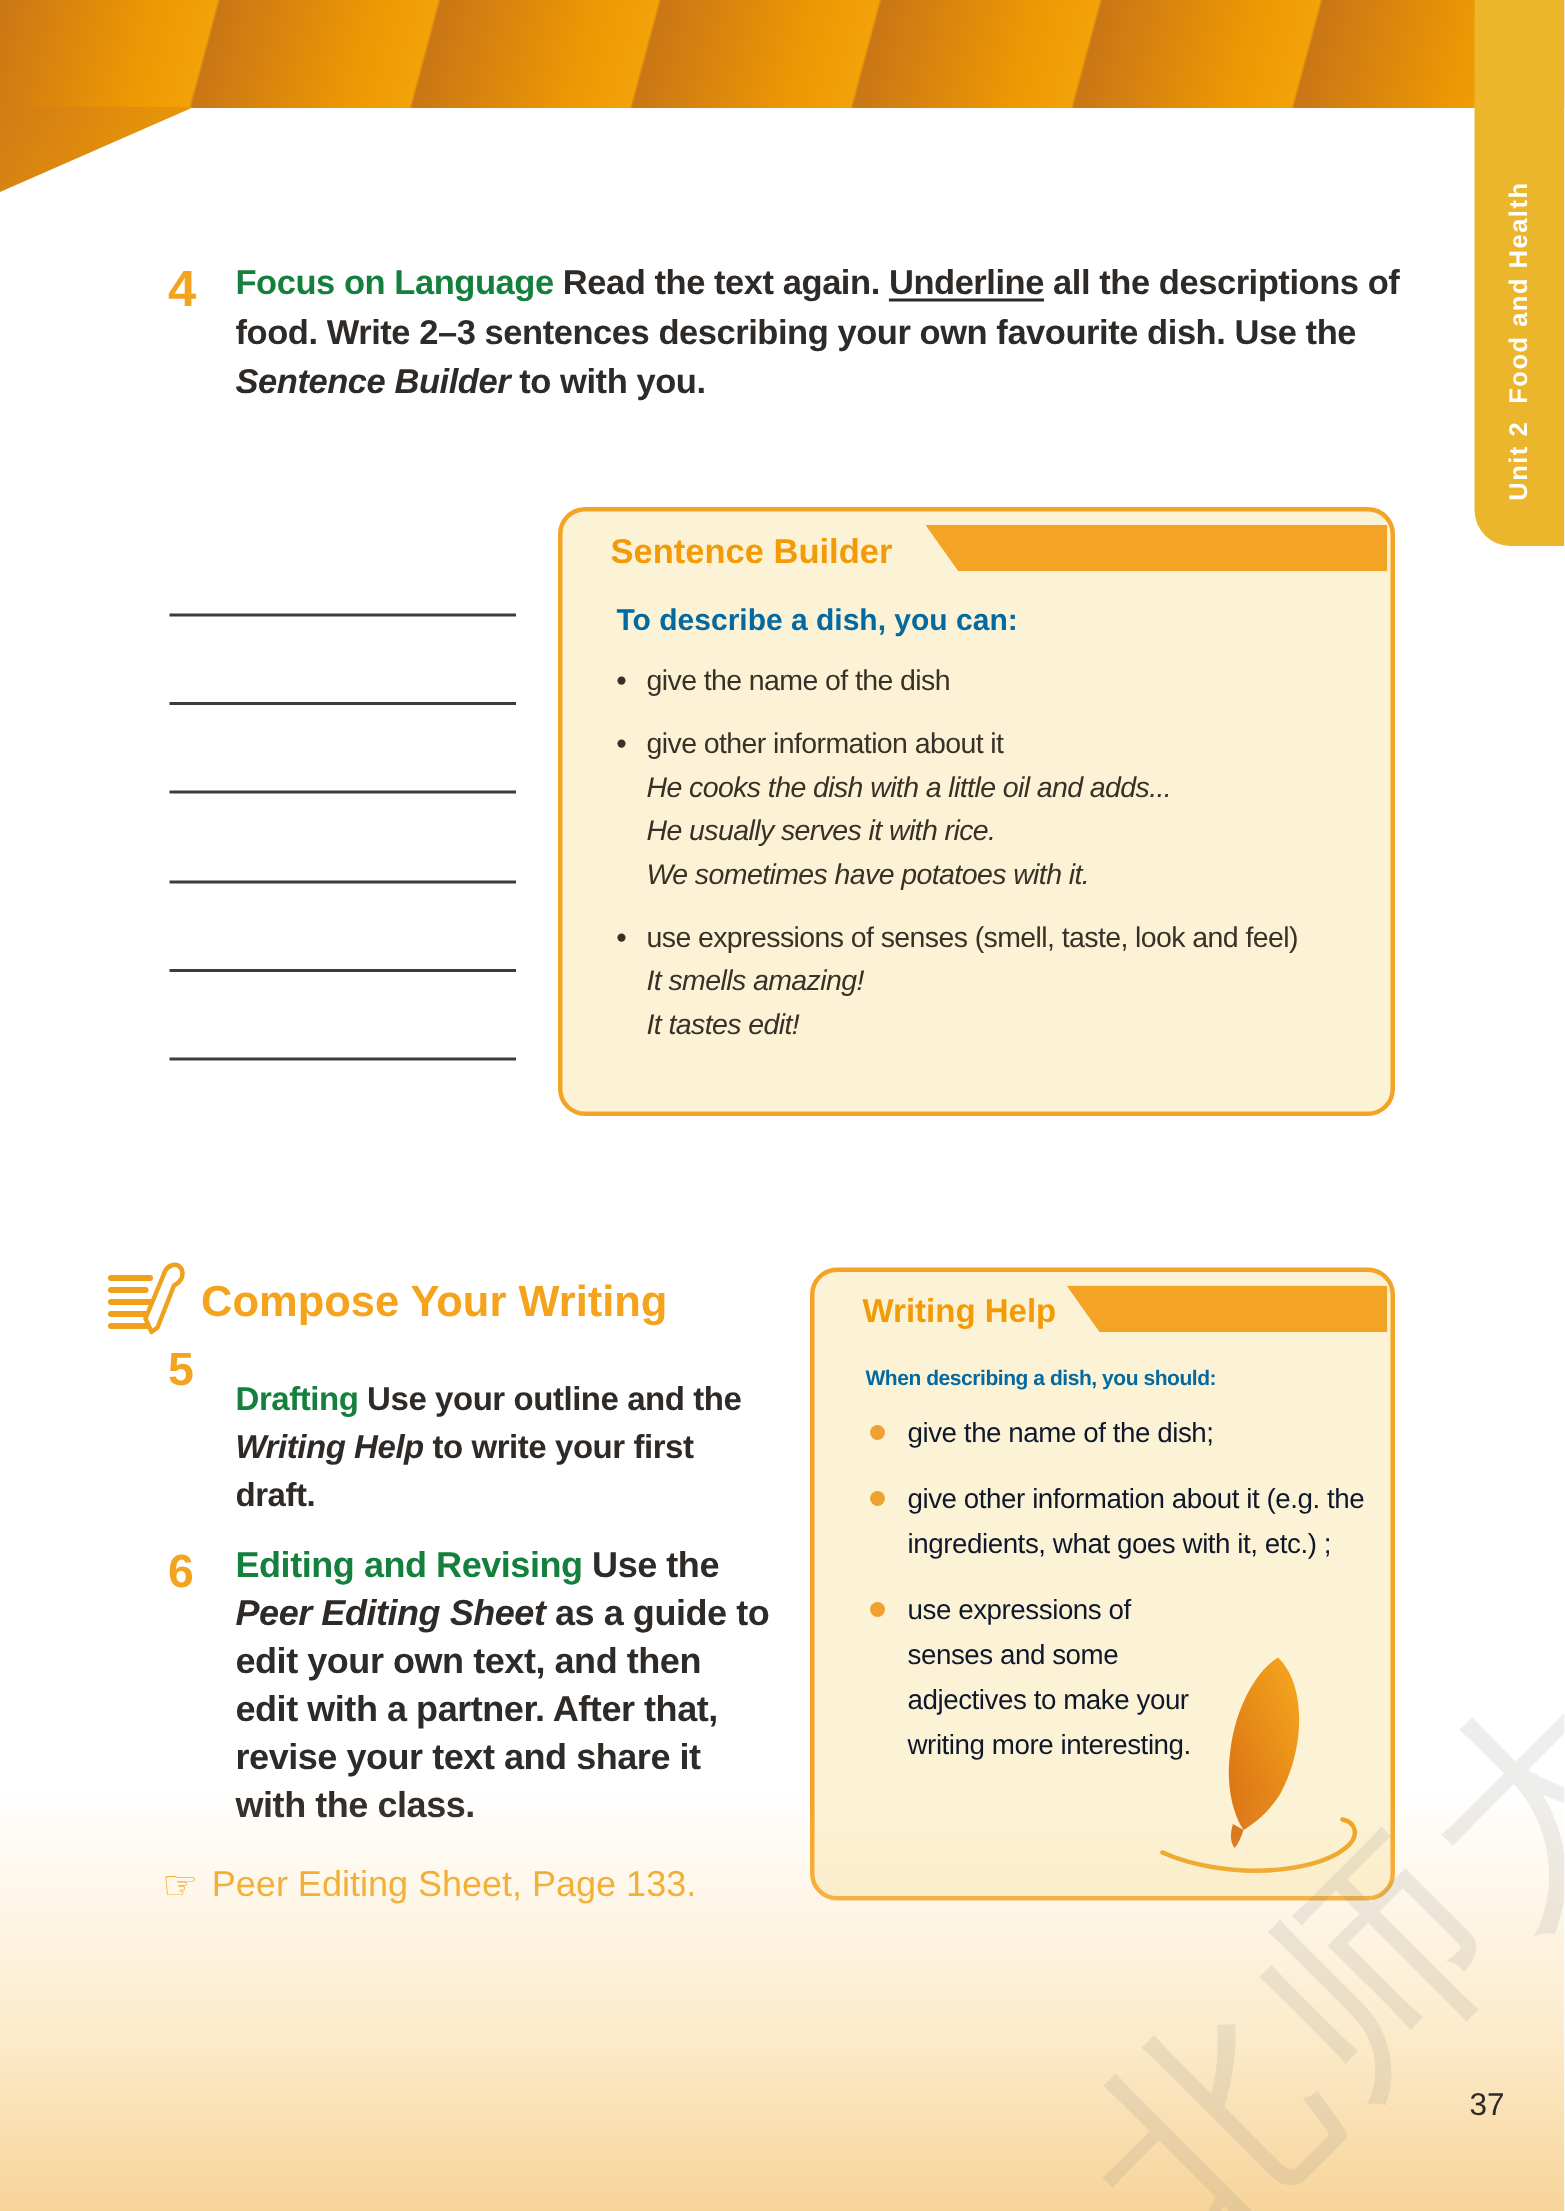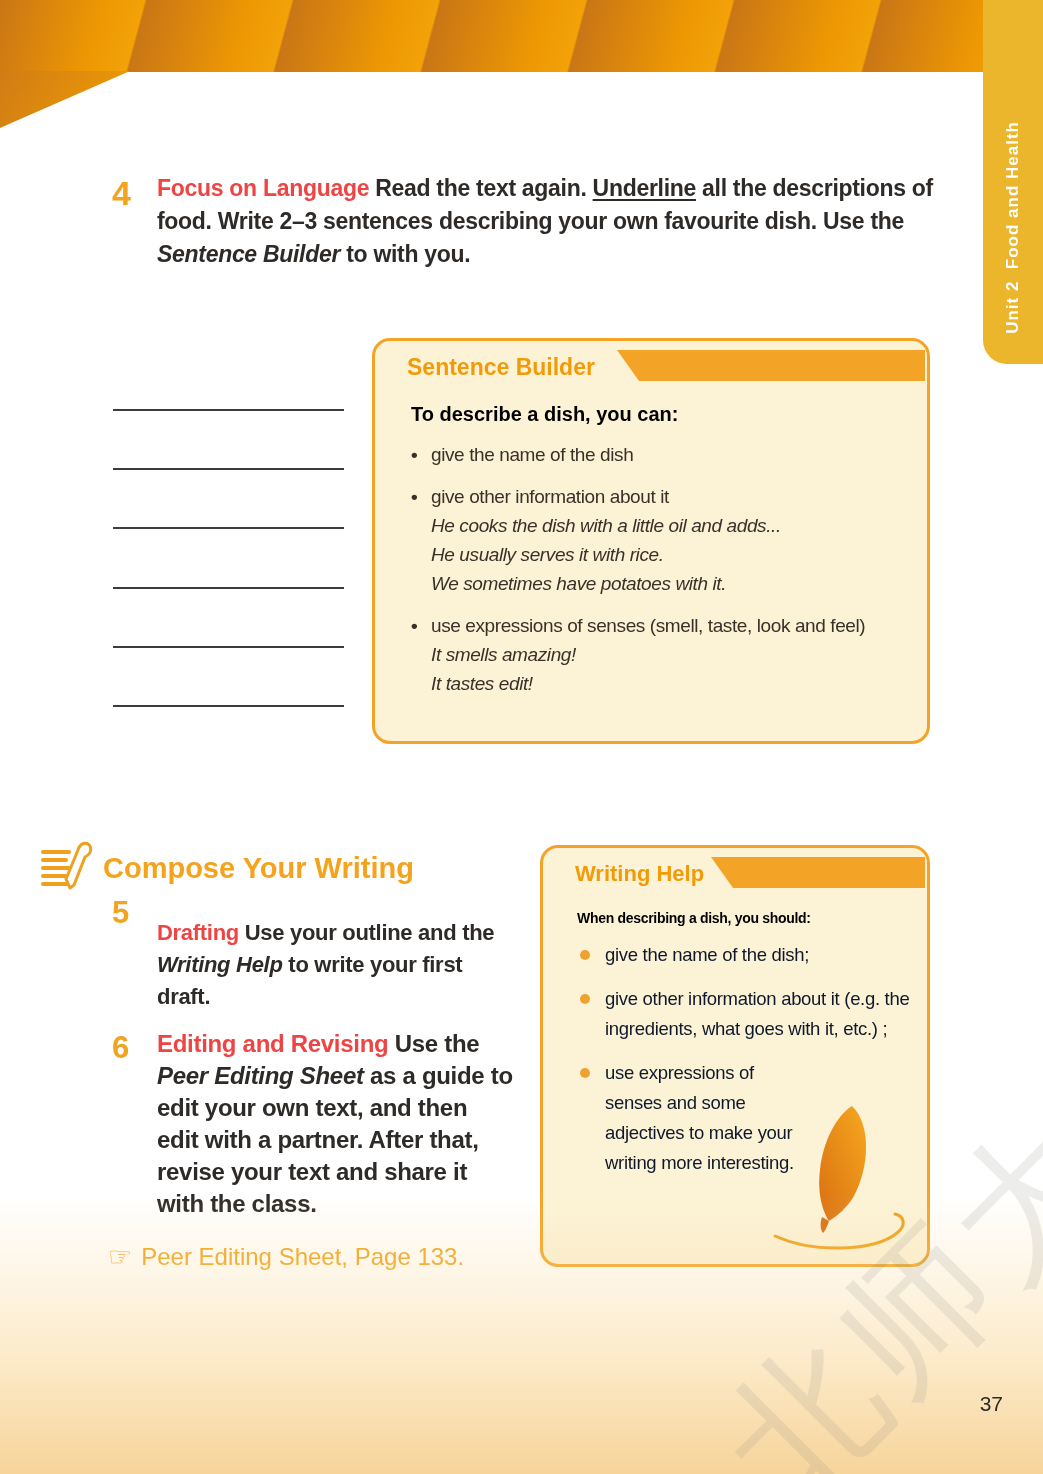--- a/index.html
+++ b/index.html
@@ -17,21 +17,21 @@
   .side-tab{position:absolute;top:0;right:0;width:60px;height:364px;background:#ebb52c;
             border-bottom-left-radius:24px;z-index:5;display:flex;flex-direction:column;
             justify-content:flex-end;align-items:center;box-sizing:border-box;padding-bottom:30px;}
   .side-tab-text{writing-mode:vertical-rl;transform:rotate(180deg);color:#ffffff;
             font-weight:bold;font-size:17px;letter-spacing:1px;white-space:pre;}
 
   
   .ex{position:absolute;}
   .ex-num{position:absolute;left:0;top:2px;font-weight:bold;color:#f2a31f;}
   .ex-text{margin:0 0 0 45px;font-weight:bold;color:#2e2a27;}
-  .orange{color:#ef4444;}
+  .orange{color:#15803d;}
   .ul{text-decoration:underline;text-underline-offset:3px;}
   .it{font-style:italic;}
 
   .ex4{left:112px;top:172px;width:840px;}
   .ex4 .ex-num{font-size:34px;}
   .ex4 .ex-text{font-size:23px;line-height:33px;width:792px;letter-spacing:-0.3px;}
 
   .ex5{left:112px;top:893px;width:420px;}
   .ex5 .ex-num{font-size:31px;}
   .ex5 .ex-text{font-size:22px;line-height:32px;width:358px;letter-spacing:-0.3px;margin-top:24px;}
@@ -52,39 +52,39 @@
   .tabbar{position:absolute;top:9px;right:2px;height:31px;background:#f3a427;
           clip-path:polygon(0 0,100% 0,100% 100%,22px 100%);}
   .sb .tabbar{left:242px;}
   .wh .tabbar{left:168px;}
   .box-title{position:absolute;top:13px;left:32px;font-weight:bold;color:#f29b07;}
   .sb .box-title{font-size:23px;}
   .wh .box-title{font-size:22px;}
 
   .box-body{padding:62px 14px 0 36px;}
   .wh .box-body{padding:62px 6px 0 34px;}
-  .box-intro{margin:0 0 14px 0;font-weight:bold;color:#000000;}
+  .box-intro{margin:0 0 14px 0;font-weight:bold;color:#0369a1;}
   .sb .box-intro{font-size:20px;}
   .wh .box-intro{font-size:14px;letter-spacing:-0.3px;}
 
   ul.tiplist{list-style:none;margin:0;padding:0;}
   .sb-item{display:grid;grid-template-columns:20px 1fr;font-size:19px;letter-spacing:-0.4px;
            line-height:29px;color:#393028;margin-bottom:13px;}
   .sb-item .bullet-dot{grid-column:1;font-weight:bold;}
   .sb-item .pt{grid-column:2;}
   .sb-item .examples{grid-column:2;font-style:italic;white-space:pre-line;}
 
   .wh-item{position:relative;padding-left:28px;font-size:18.5px;letter-spacing:-0.3px;
            line-height:30px;color:#0f172a;margin-bottom:14px;}
   .wh-item::before{content:"";position:absolute;left:3px;top:10px;width:10px;height:10px;
            border-radius:50%;background:#f0a230;}
   .wh .tiplist li:nth-of-type(3){padding-right:110px;}
 
   
-  .compose{position:absolute;left:39px;top:838px;display:flex;align-items:center;gap:10px;}
+  .compose{position:absolute;left:70px;top:838px;display:flex;align-items:center;gap:10px;}
   .compose-title{font-size:29px;font-weight:bold;color:#f5a31d;}
 
   
   .peer{position:absolute;left:108px;top:1243px;display:flex;align-items:center;gap:9px;
         color:#f0a51e;font-size:24px;}
   .peer .hand{font-size:27px;line-height:1;}
 
   
   .leaf-wrap{position:absolute;right:10px;bottom:6px;}
 

